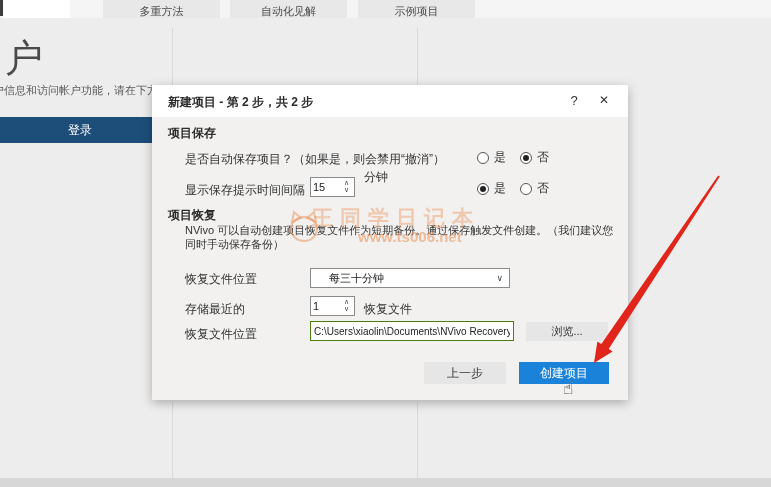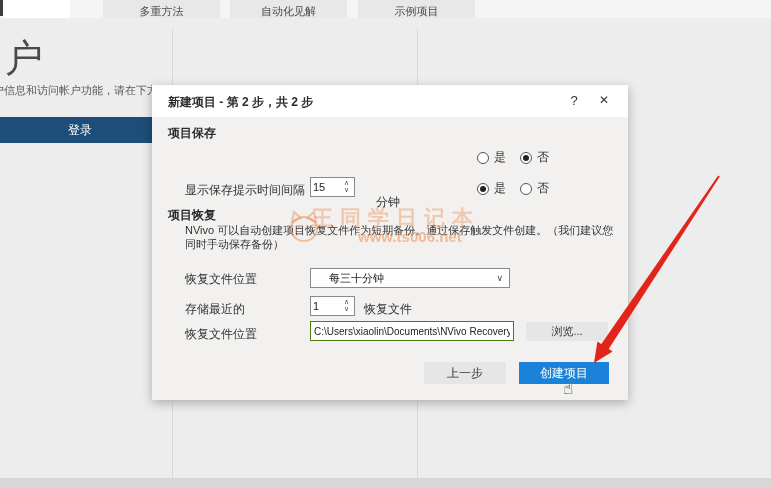--- a/index.html
+++ b/index.html
@@ -95,38 +95,39 @@
 
   <div class="dialog">
     <div class="titlebar">
       <div class="dlg-title">新建项目 - 第 2 步，共 2 步</div>
       <div class="dlg-help">?</div>
       <div class="dlg-close">✕</div>
     </div>
 
     <div class="sec-heading" style="left:16px; top:40px;">项目保存</div>
 
+    <div class="lbl" style="left:33px; top:66px;">是否自动保存项目？（如果是，则会禁用“撤消”）</div>
     <div class="radio-group" style="left:325px; top:64px;">
       <div class="radio-opt">
         <span class="radio"></span>
         <span class="radio-lbl">是</span>
       </div>
       <div class="radio-opt">
         <span class="radio checked"></span>
         <span class="radio-lbl">否</span>
       </div>
     </div>
 
     <div class="lbl" style="left:33px; top:97px;">显示保存提示时间间隔</div>
     <div class="spinner" style="left:158px; top:92px;">
       <input value="15" style="">
       <span class="spin-up">∧</span>
       <span class="spin-down">∨</span>
     </div>
-    <div class="lbl" style="left:212px; top:109px;margin-left:12px;">分钟</div>
+    <div class="lbl" style="left:212px; top:84px;">分钟</div>
     <div class="radio-group" style="left:325px; top:95px;">
       <div class="radio-opt">
         <span class="radio checked"></span>
         <span class="radio-lbl">是</span>
       </div>
       <div class="radio-opt">
         <span class="radio"></span>
         <span class="radio-lbl">否</span>
       </div>
     </div>

